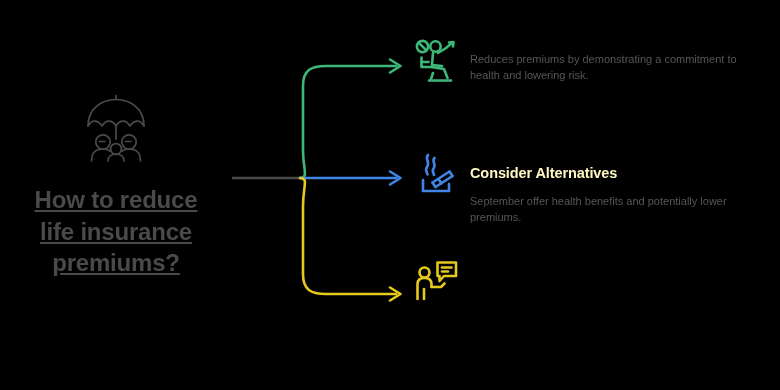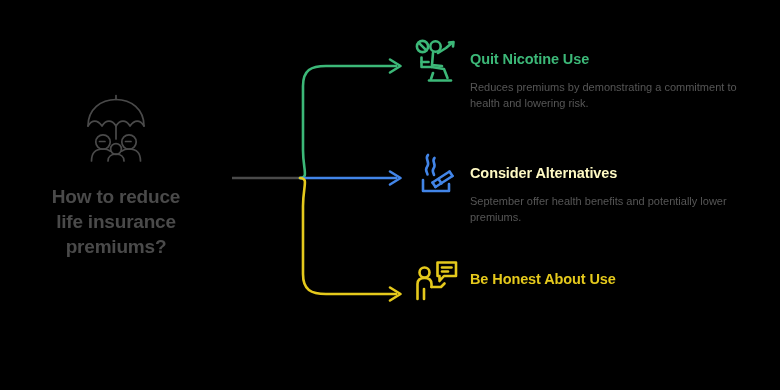--- a/index.html
+++ b/index.html
@@ -28,27 +28,28 @@
     left: 0px;
     top: 92px;
     width: 232px;
     text-align: center;
   }
   #umbrella-family-icon {
     display: block;
     margin: 0 auto 16px auto;
   }
   #question-title {
-    font-size: 19px;
+    font-size: 24px;
     font-weight: bold;
     line-height: 1.32;
     color: #4a4a4a;
     letter-spacing: -0.2px;
     white-space: pre-line;
     padding: 0 12px;
+    text-decoration: underline;
   }
 
   
   #connectors {
     position: absolute;
     left: 0;
     top: 0;
     width: 780px;
     height: 390px;
     pointer-events: none;
@@ -164,21 +165,20 @@
         <path d="M10.5 21.5 L10.5 31 L20.5 31"></path>
         <path d="M10.5 26 L17.5 26"></path>
 
         <path d="M20.5 31 L33 33 L36.5 42"></path>
         <path d="M22 37 L20 43"></path>
 
         <path d="M18 44.5 L40 44.5"></path>
       </svg>
     </div>
     <div class="branch-text">
-      <div class="branch-heading" style="color:#3cb878">Quit Nicotine Use</div>
       <div class="branch-desc">Reduces premiums by demonstrating a commitment to health and lowering risk.</div>
     </div>
   </div>
 
   <div class="branch" id="branch-1">
     <div class="branch-icon">
       <svg width="50" height="50" viewBox="0 0 50 50" fill="none" stroke="#4285e8" stroke-width="2.6" stroke-linecap="round" stroke-linejoin="round">
 
         <path d="M17 5 C13 9 20 12 16 17 C13.5 20.5 16.5 22.5 16.5 24.5"></path>
 
@@ -212,17 +212,16 @@
         <circle cx="13.5" cy="16.5" r="5"></circle>
 
         <path d="M6.5 43 L6.5 28 C6.5 23.5 9.5 22 13.5 22 C17.5 22 20.5 23.5 20.5 28 L20.5 31"></path>
 
         <path d="M20.5 31 L30 31 L33.5 27.5"></path>
 
         <path d="M13 43 L13 33"></path>
       </svg>
     </div>
     <div class="branch-text">
-      <div class="branch-heading" style="color:#e5c91c">Be Honest About Use</div>
     </div>
   </div>
 
 </div>
 
 </body></html>

